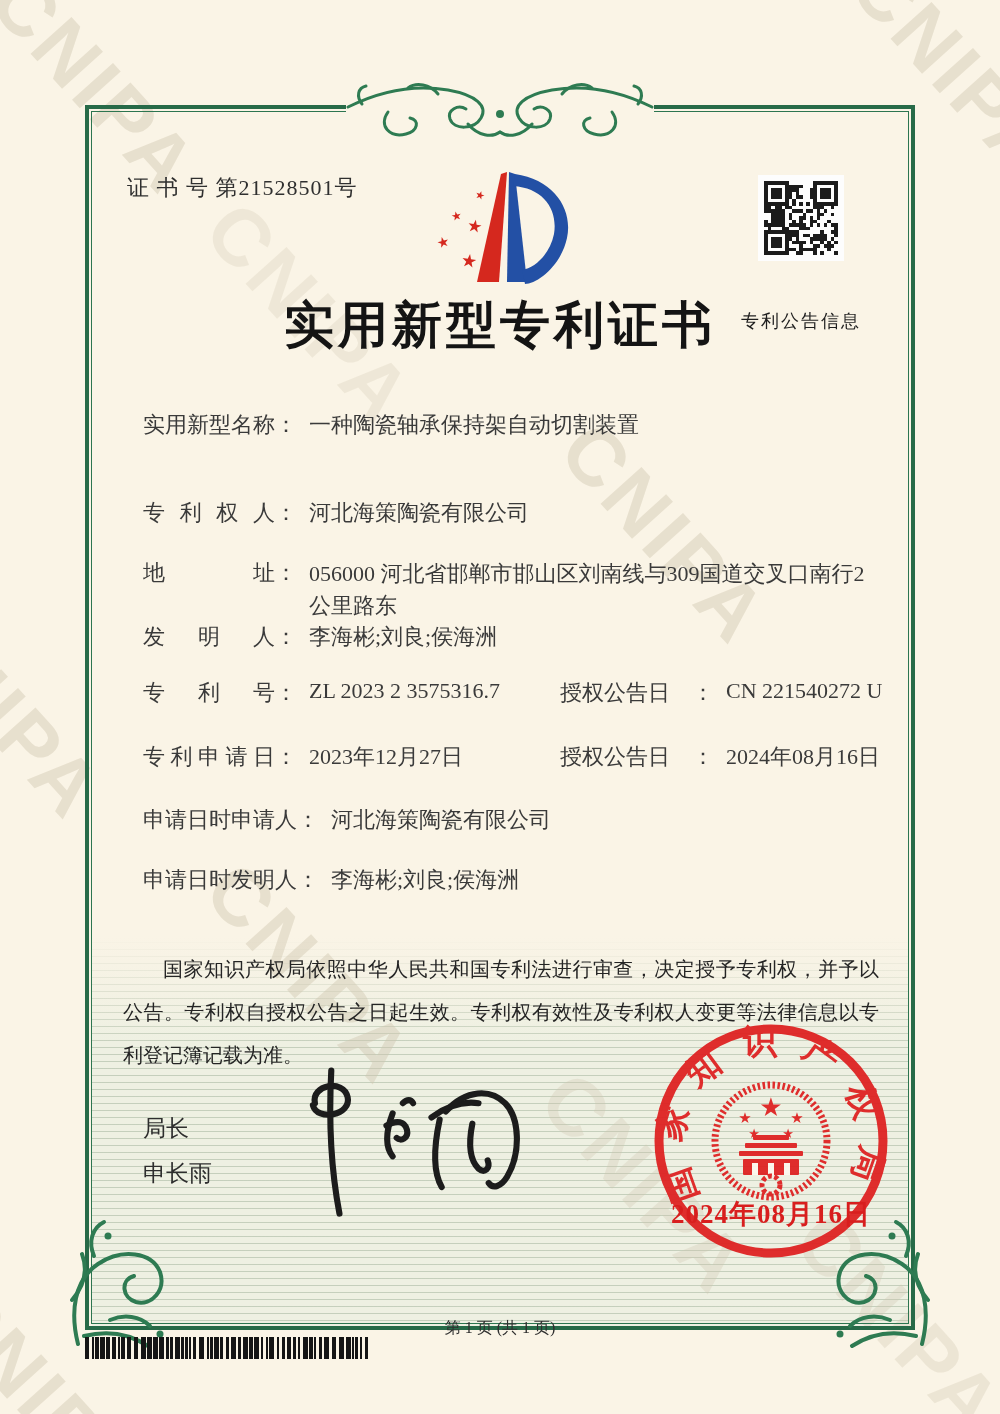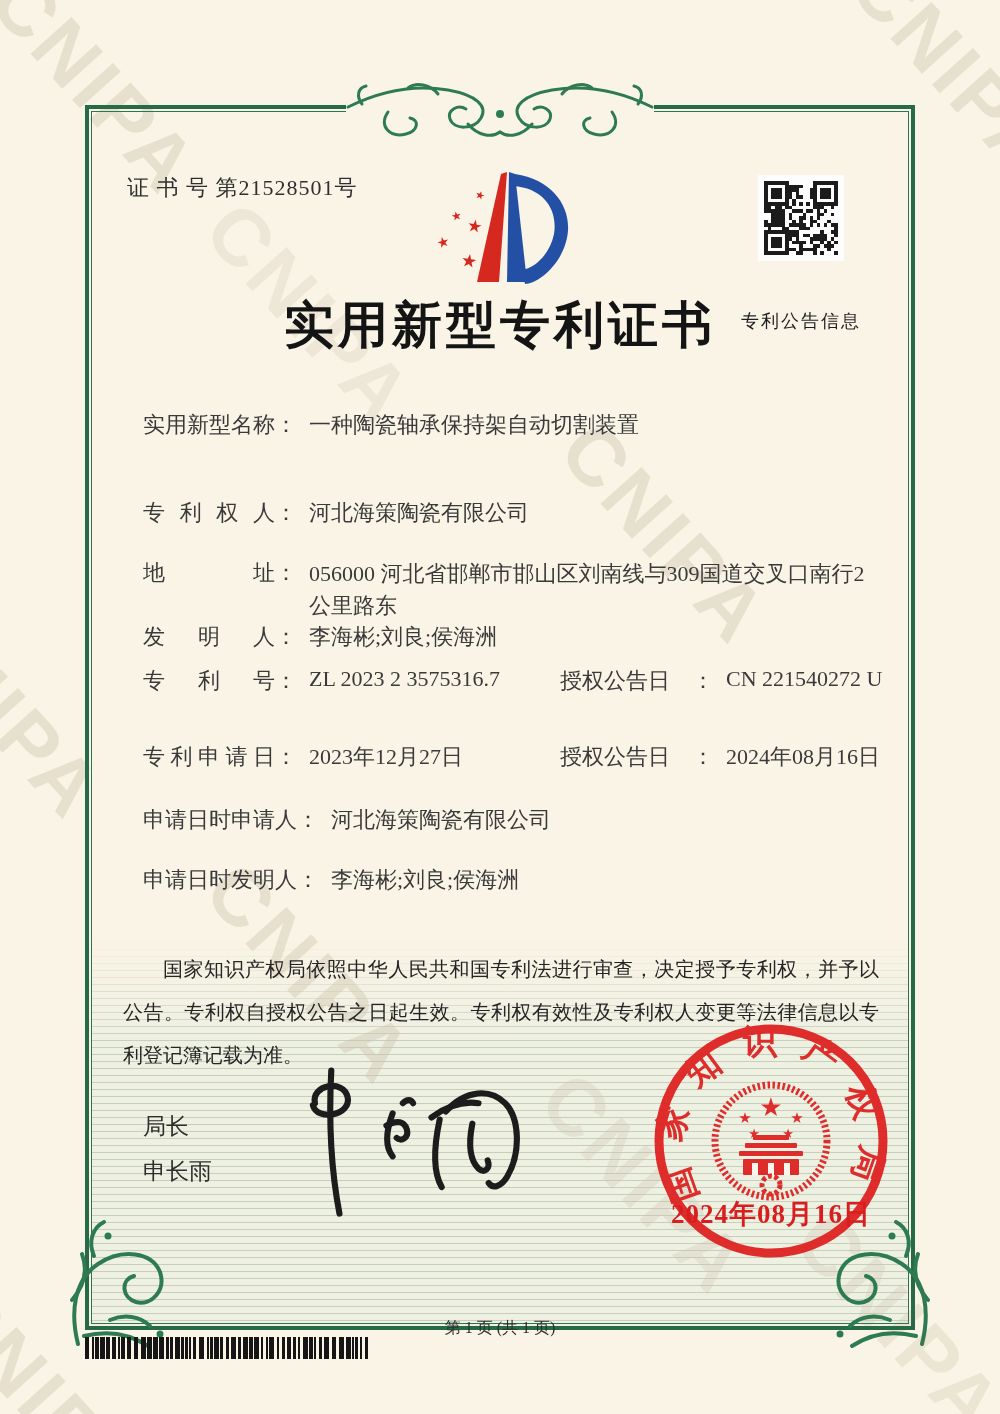--- a/index.html
+++ b/index.html
@@ -52,35 +52,35 @@
   .qr i{display:block;}
   .qr i.on{background:#1b1b1b;}
   .qr-cap{position:absolute;z-index:5;left:738px;top:268px;width:126px;text-align:center;
     font-size:18px;color:#1e1e1e;letter-spacing:2px;margin-top:41px;}
   .title{position:absolute;z-index:5;left:0;top:292px;width:100%;text-align:center;
     font-size:50px;font-weight:bold;letter-spacing:4px;color:#141414;}
   
   .fields{position:absolute;z-index:5;left:143px;top:410px;width:740px;font-size:22px;color:#3a3a3a;}
   .row{position:absolute;left:0;white-space:nowrap;}
   .r-name{top:0;} .r-patentee{top:88px;} .r-address{top:148px;white-space:normal;}
-  .r-inventors{top:212px;text-decoration:underline;} .r-nums{top:256px;} .r-dates{top:332px;}
+  .r-inventors{top:212px;text-decoration:underline;} .r-nums{top:268px;} .r-dates{top:332px;}
   .r-app-filing{top:395px;} .r-inv-filing{top:455px;}
   .lbl{display:inline-block;width:132px;text-align:justify;text-align-last:justify;
     vertical-align:top;white-space:nowrap;}
   .lbl.plain{width:auto;min-width:132px;text-align-last:auto;}
   .colon{display:inline-block;vertical-align:top;}
   .val{display:inline-block;margin-left:12px;vertical-align:top;}
   .r-address .val{width:565px;line-height:1.45;}
   .right-col{position:absolute;left:417px;top:0;white-space:nowrap;}
   
   .decree{position:absolute;z-index:5;left:123px;top:948px;width:756px;
     font-size:20px;line-height:2.15;text-align:justify;text-indent:2em;color:#242424;}
   
   .director{position:absolute;z-index:5;left:143px;top:1106px;
-    font-family:Liberation Mono, monospace;
+    font-family:Liberation Sans, sans-serif;
     font-size:23px;color:#2e2e2e;line-height:1.95;}
   .sig{position:absolute;z-index:5;left:272px;top:1058px;width:276px;height:164px;}
   
   .seal{position:absolute;z-index:6;left:649px;top:1019px;width:244px;height:244px;opacity:.93;}
   .seal-date{position:absolute;z-index:7;left:648px;top:1196px;width:246px;text-align:center;
     font-size:27px;font-weight:bold;color:#d81e1e;letter-spacing:1px;}
   
   .pageno{position:absolute;z-index:5;left:0;top:1282px;width:100%;text-align:center;
     font-size:16px;color:#2f2f2f;margin-top:36px;}
   .barcode{position:absolute;z-index:5;left:85px;top:1337px;height:22px;display:flex;}

